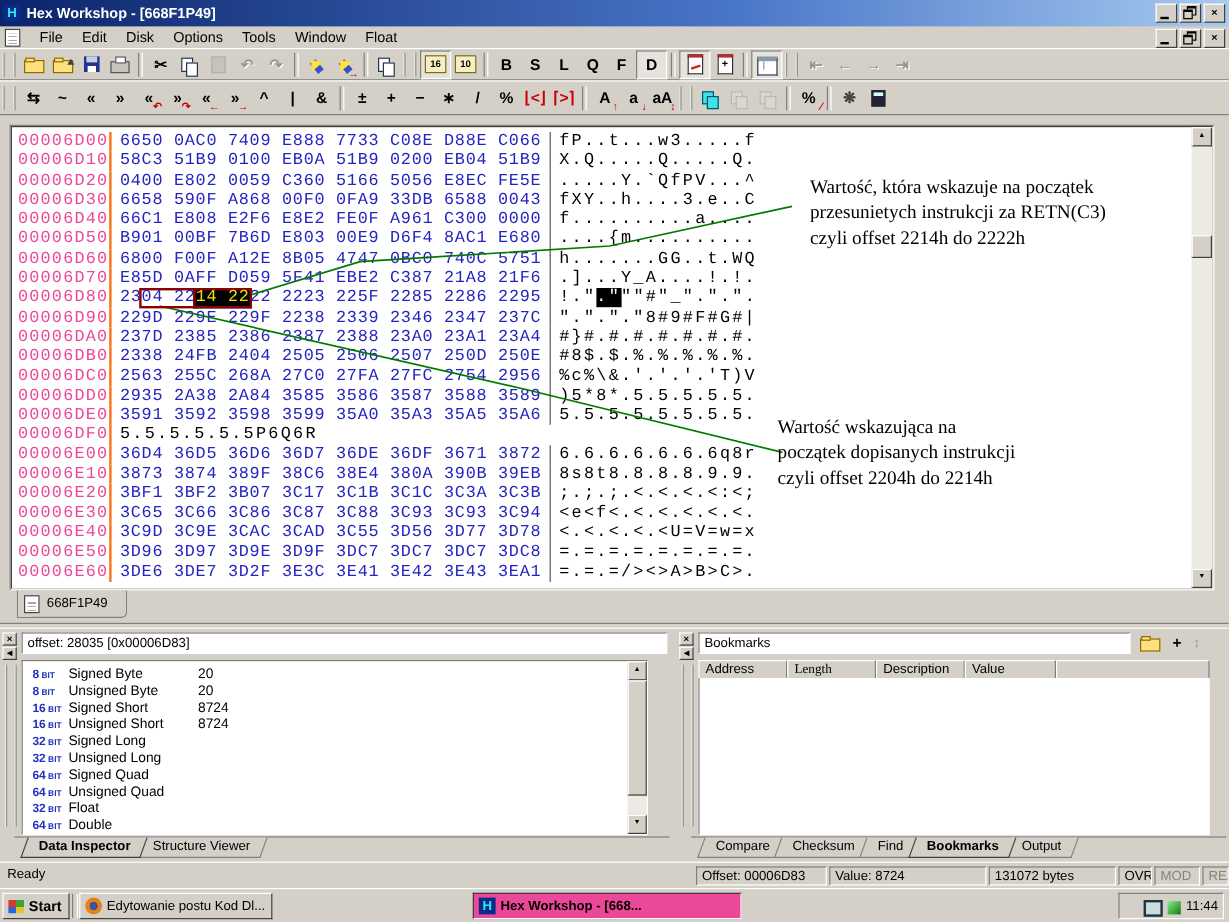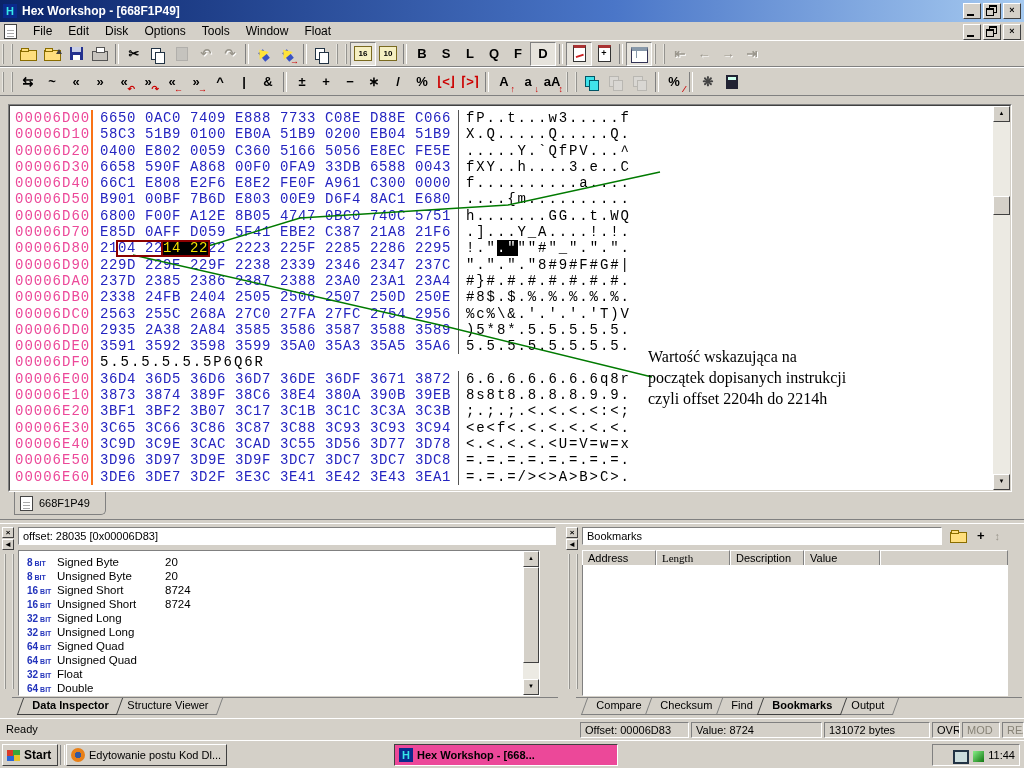--- a/index.html
+++ b/index.html
@@ -358,40 +358,45 @@
   <div id="hexpane">
     <div id="hex-rows">
           <div class="hxrow"><span class="ofs">00006D00</span><span class="hx">6650 0AC0 7409 E888 7733 C08E D88E C066</span><span class="asc">fP..t...w3.....f</span></div>
           <div class="hxrow"><span class="ofs">00006D10</span><span class="hx">58C3 51B9 0100 EB0A 51B9 0200 EB04 51B9</span><span class="asc">X.Q.....Q.....Q.</span></div>
           <div class="hxrow"><span class="ofs">00006D20</span><span class="hx">0400 E802 0059 C360 5166 5056 E8EC FE5E</span><span class="asc">.....Y.`QfPV...^</span></div>
           <div class="hxrow"><span class="ofs">00006D30</span><span class="hx">6658 590F A868 00F0 0FA9 33DB 6588 0043</span><span class="asc">fXY..h....3.e..C</span></div>
           <div class="hxrow"><span class="ofs">00006D40</span><span class="hx">66C1 E808 E2F6 E8E2 FE0F A961 C300 0000</span><span class="asc">f..........a....</span></div>
           <div class="hxrow"><span class="ofs">00006D50</span><span class="hx">B901 00BF 7B6D E803 00E9 D6F4 8AC1 E680</span><span class="asc">....{m..........</span></div>
           <div class="hxrow"><span class="ofs">00006D60</span><span class="hx">6800 F00F A12E 8B05 4747 0BC0 740C 5751</span><span class="asc">h.......GG..t.WQ</span></div>
           <div class="hxrow"><span class="ofs">00006D70</span><span class="hx">E85D 0AFF D059 5F41 EBE2 C387 21A8 21F6</span><span class="asc">.]...Y_A....!.!.</span></div>
-          <div class="hxrow"><span class="ofs">00006D80</span><span class="hx"><span>21</span><span class="rb">04 22</span><span class="rb sel">14 22</span><span>22 2223 225F 2285 2286 2295</span></span><span class="asc"><span>!."</span><span class="asel">."</span><span>""#"_".".".</span></span></div>
+          <div class="hxrow"><span class="ofs">00006D80</span><span class="hx"><span>23</span><span class="rb">04 22</span><span class="rb sel">14 22</span><span>22 2223 225F 2285 2286 2295</span></span><span class="asc"><span>!."</span><span class="asel">."</span><span>""#"_".".".</span></span></div>
           <div class="hxrow"><span class="ofs">00006D90</span><span class="hx">229D 229E 229F 2238 2339 2346 2347 237C</span><span class="asc">"."."."8#9#F#G#|</span></div>
           <div class="hxrow"><span class="ofs">00006DA0</span><span class="hx">237D 2385 2386 2387 2388 23A0 23A1 23A4</span><span class="asc">#}#.#.#.#.#.#.#.</span></div>
           <div class="hxrow"><span class="ofs">00006DB0</span><span class="hx">2338 24FB 2404 2505 2506 2507 250D 250E</span><span class="asc">#8$.$.%.%.%.%.%.</span></div>
           <div class="hxrow"><span class="ofs">00006DC0</span><span class="hx">2563 255C 268A 27C0 27FA 27FC 2754 2956</span><span class="asc">%c%\&amp;.'.'.'.'T)V</span></div>
           <div class="hxrow"><span class="ofs">00006DD0</span><span class="hx">2935 2A38 2A84 3585 3586 3587 3588 3589</span><span class="asc">)5*8*.5.5.5.5.5.</span></div>
           <div class="hxrow"><span class="ofs">00006DE0</span><span class="hx">3591 3592 3598 3599 35A0 35A3 35A5 35A6</span><span class="asc">5.5.5.5.5.5.5.5.</span></div>
           <div class="hxrow"><span class="ofs">00006DF0</span><span class="asc">5.5.5.5.5.5P6Q6R</span></div>
           <div class="hxrow"><span class="ofs">00006E00</span><span class="hx">36D4 36D5 36D6 36D7 36DE 36DF 3671 3872</span><span class="asc">6.6.6.6.6.6.6q8r</span></div>
           <div class="hxrow"><span class="ofs">00006E10</span><span class="hx">3873 3874 389F 38C6 38E4 380A 390B 39EB</span><span class="asc">8s8t8.8.8.8.9.9.</span></div>
           <div class="hxrow"><span class="ofs">00006E20</span><span class="hx">3BF1 3BF2 3B07 3C17 3C1B 3C1C 3C3A 3C3B</span><span class="asc">;.;.;.&lt;.&lt;.&lt;.&lt;:&lt;;</span></div>
           <div class="hxrow"><span class="ofs">00006E30</span><span class="hx">3C65 3C66 3C86 3C87 3C88 3C93 3C93 3C94</span><span class="asc">&lt;e&lt;f&lt;.&lt;.&lt;.&lt;.&lt;.&lt;.</span></div>
           <div class="hxrow"><span class="ofs">00006E40</span><span class="hx">3C9D 3C9E 3CAC 3CAD 3C55 3D56 3D77 3D78</span><span class="asc">&lt;.&lt;.&lt;.&lt;.&lt;U=V=w=x</span></div>
           <div class="hxrow"><span class="ofs">00006E50</span><span class="hx">3D96 3D97 3D9E 3D9F 3DC7 3DC7 3DC7 3DC8</span><span class="asc">=.=.=.=.=.=.=.=.</span></div>
           <div class="hxrow"><span class="ofs">00006E60</span><span class="hx">3DE6 3DE7 3D2F 3E3C 3E41 3E42 3E43 3EA1</span><span class="asc">=.=.=/&gt;&lt;&gt;A&gt;B&gt;C&gt;.</span></div>
         </div>
     <svg id="overlay">
       <polyline points="185,144 290,112 498,99 650,66" fill="none" stroke="#007a00" stroke-width="1.4"></polyline>
       <polyline points="123,149 430,219 642,271" fill="none" stroke="#007a00" stroke-width="1.4"></polyline>
     </svg>
+    <div class="annot" style="left:665px;top:40px">
+      <div>Wartość, która wskazuje na początek</div>
+      <div>przesunietych instrukcji za RETN(C3)</div>
+      <div>czyli offset 2214h do 2222h</div>
+    </div>
     <div class="annot" style="left:638px;top:240px">
       <div>Wartość wskazująca na</div>
       <div>początek dopisanych instrukcji</div>
       <div>czyli offset 2204h do 2214h</div>
     </div>
   </div>
   <div class="vsb">
     <div class="sbtn">▲</div>
     <div class="thumb" style="top:90px"></div>
     <div class="sbtn dn">▼</div>

